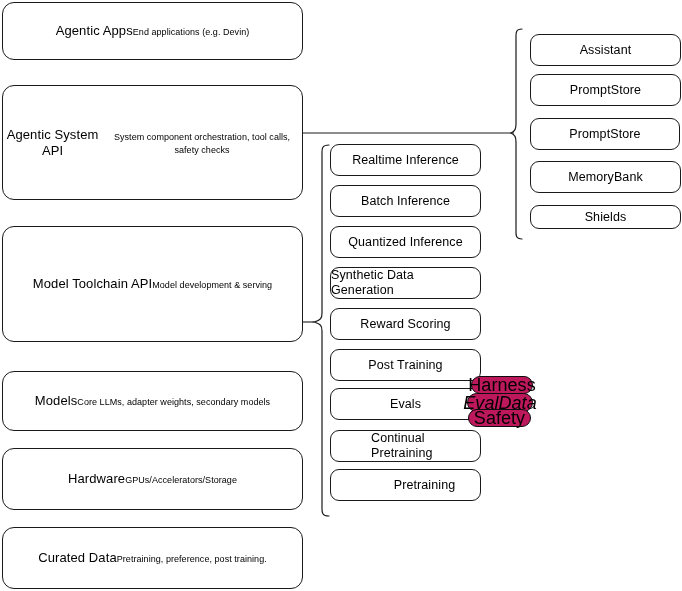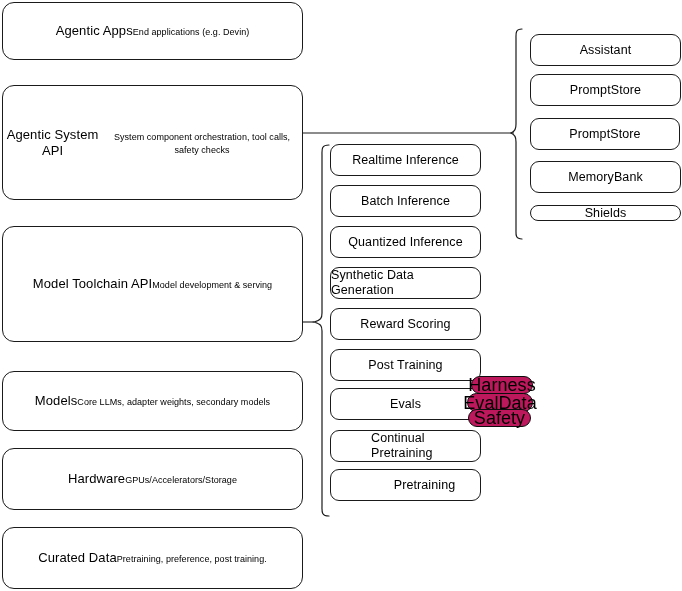--- a/index.html
+++ b/index.html
@@ -170,36 +170,36 @@
   <div class="pill" style="left:330px; top:430px; width:151px; height:32px;padding-left:40px;">
     <span>Continual Pretraining</span>
   </div>
   <div class="pill" style="left:330px; top:469px; width:151px; height:32px;padding-left:38px;">
     <span>Pretraining</span>
   </div>
 
   <div class="oval" style="left:471px; top:376px; width:62px; height:18px;">
     <span>Harness</span>
   </div>
-  <div class="oval" style="left:467px; top:393px; width:66px; height:19px;">
+  <div class="oval" style="left:467px; top:393px; width:66px; height:19px;font-style:italic;">
     <span>EvalData</span>
   </div>
   <div class="oval" style="left:468px; top:409px; width:63px; height:18px;">
     <span>Safety</span>
   </div>
 
   <div class="pill" style="left:530px; top:34px; width:151px; height:32px;">
     <span>Assistant</span>
   </div>
   <div class="pill" style="left:530px; top:74px; width:151px; height:32px;">
     <span>PromptStore</span>
   </div>
   <div class="pill" style="left:530px; top:118px; width:150px; height:32px;">
     <span>PromptStore</span>
   </div>
   <div class="pill" style="left:530px; top:161px; width:151px; height:32px;">
     <span>MemoryBank</span>
   </div>
-  <div class="pill" style="left:530px; top:205px; width:151px; height:16px;border-radius:11px;">
+  <div class="pill" style="left:530px; top:205px; width:151px; height:24px;">
     <span>Shields</span>
   </div>
 
 </div>
 
 </body></html>

